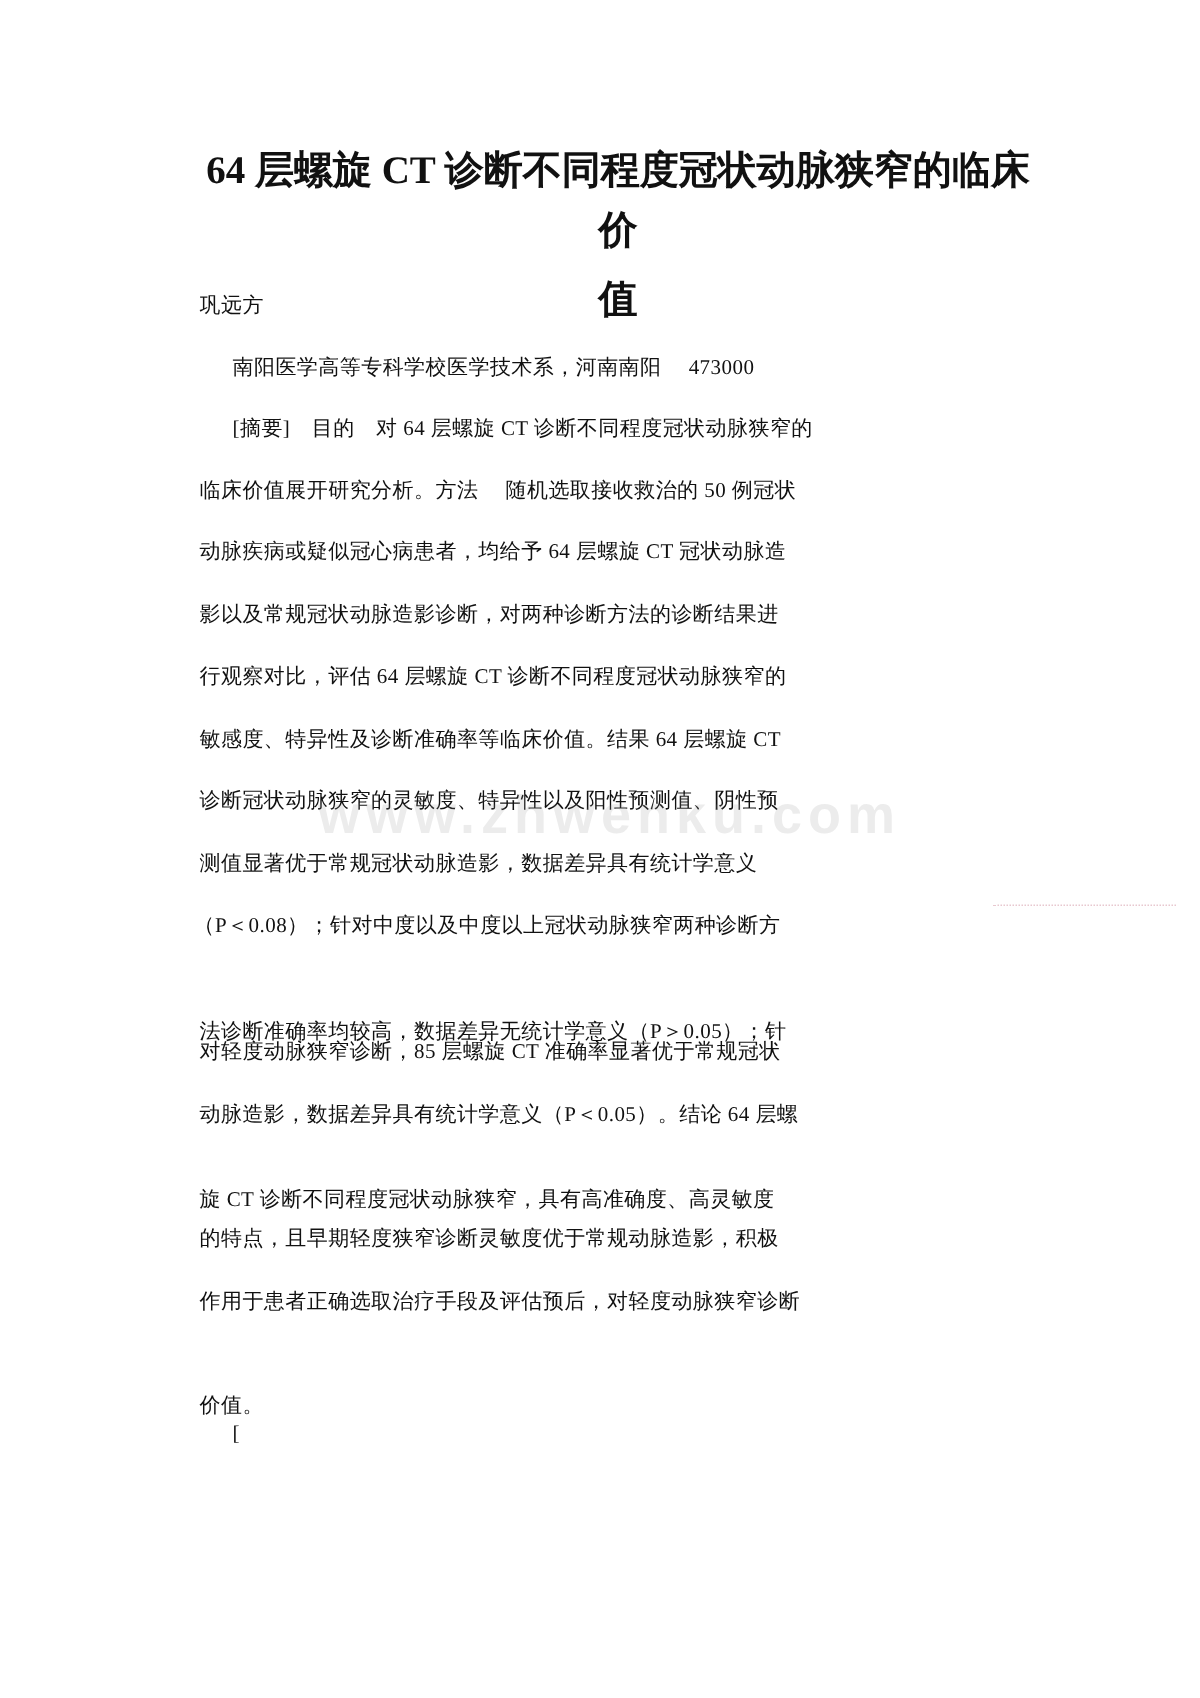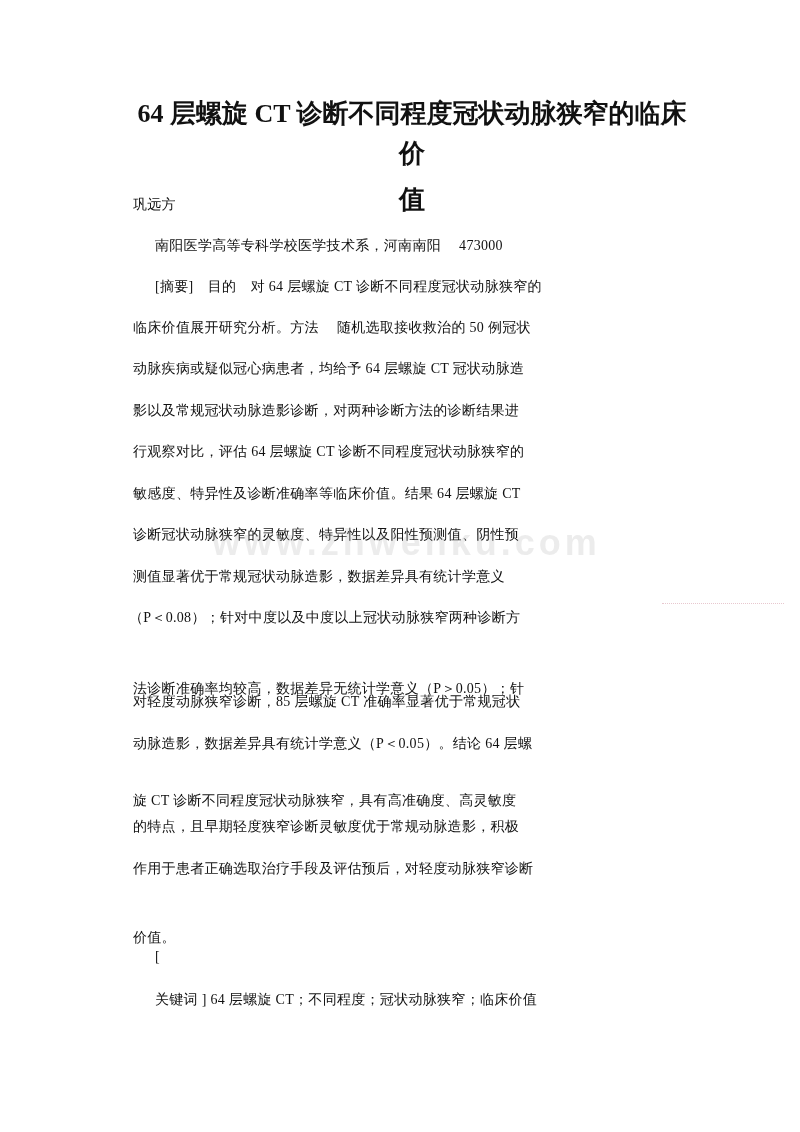--- a/index.html
+++ b/index.html
@@ -86,18 +86,17 @@
     <div class="line" style="left:121px; top:646px;margin-top:29px;">法诊断准确率均较高，数据差异无统计学意义（P＞0.05）；针</div>
     <div class="line" style="left:121px; top:688px;">对轻度动脉狭窄诊断，85 层螺旋 CT 准确率显著优于常规冠状</div>
     <div class="line" style="left:121px; top:730px;">动脉造影，数据差异具有统计学意义（P＜0.05）。结论  64 层螺</div>
     <div class="line" style="left:121px; top:771px;margin-top:16px;">旋 CT 诊断不同程度冠状动脉狭窄，具有高准确度、高灵敏度</div>
     <div class="line" style="left:121px; top:813px;">的特点，且早期轻度狭窄诊断灵敏度优于常规动脉造影，积极</div>
     <div class="line" style="left:121px; top:855px;">作用于患者正确选取治疗手段及评估预后，对轻度动脉狭窄诊断</div>
     <div class="line" style="left:121px; top:896px;margin-top:28px;">价值。</div>
   </div>
 
   <div class="line" style="left:143px; top:943px;">[</div>
-  <div class="line" style="left:143px; top:986px;">关键词 ] 64 层螺旋 CT；不同程度；冠状动脉狭窄；临床价值</div>
 
   <div class="watermark">www.zhwenku.com</div>
   <div class="dotted-rule"></div>
 
 </div>
 
 </body></html>

